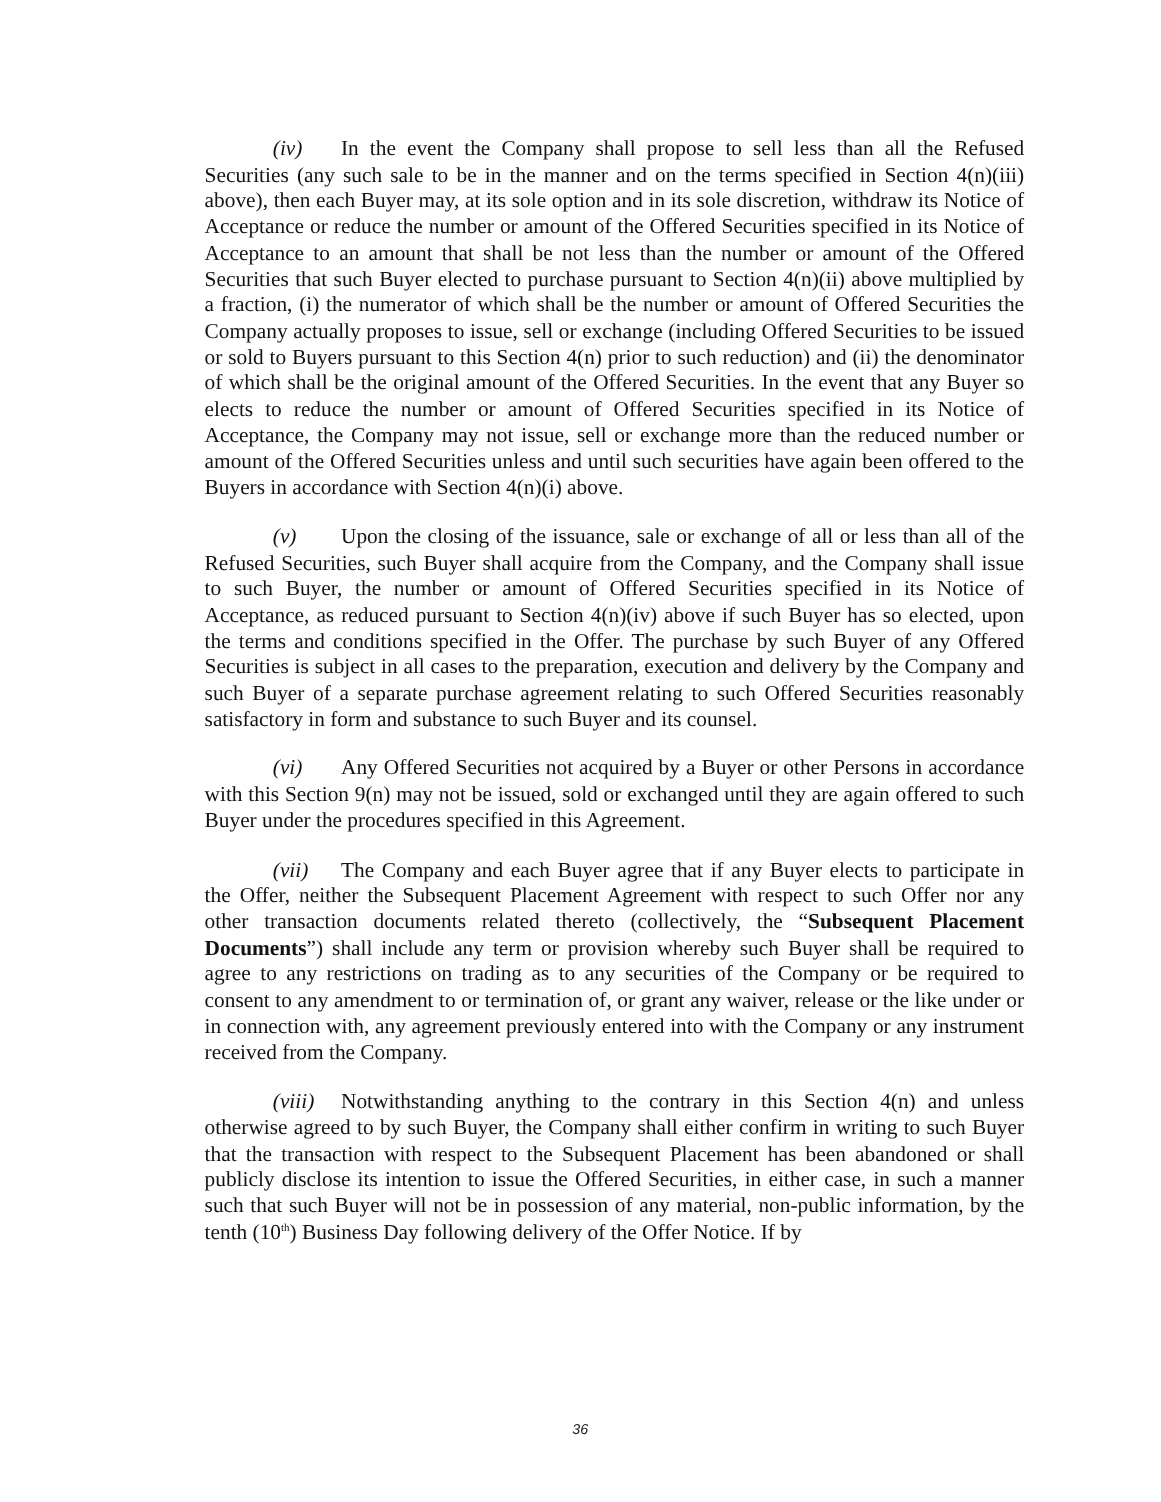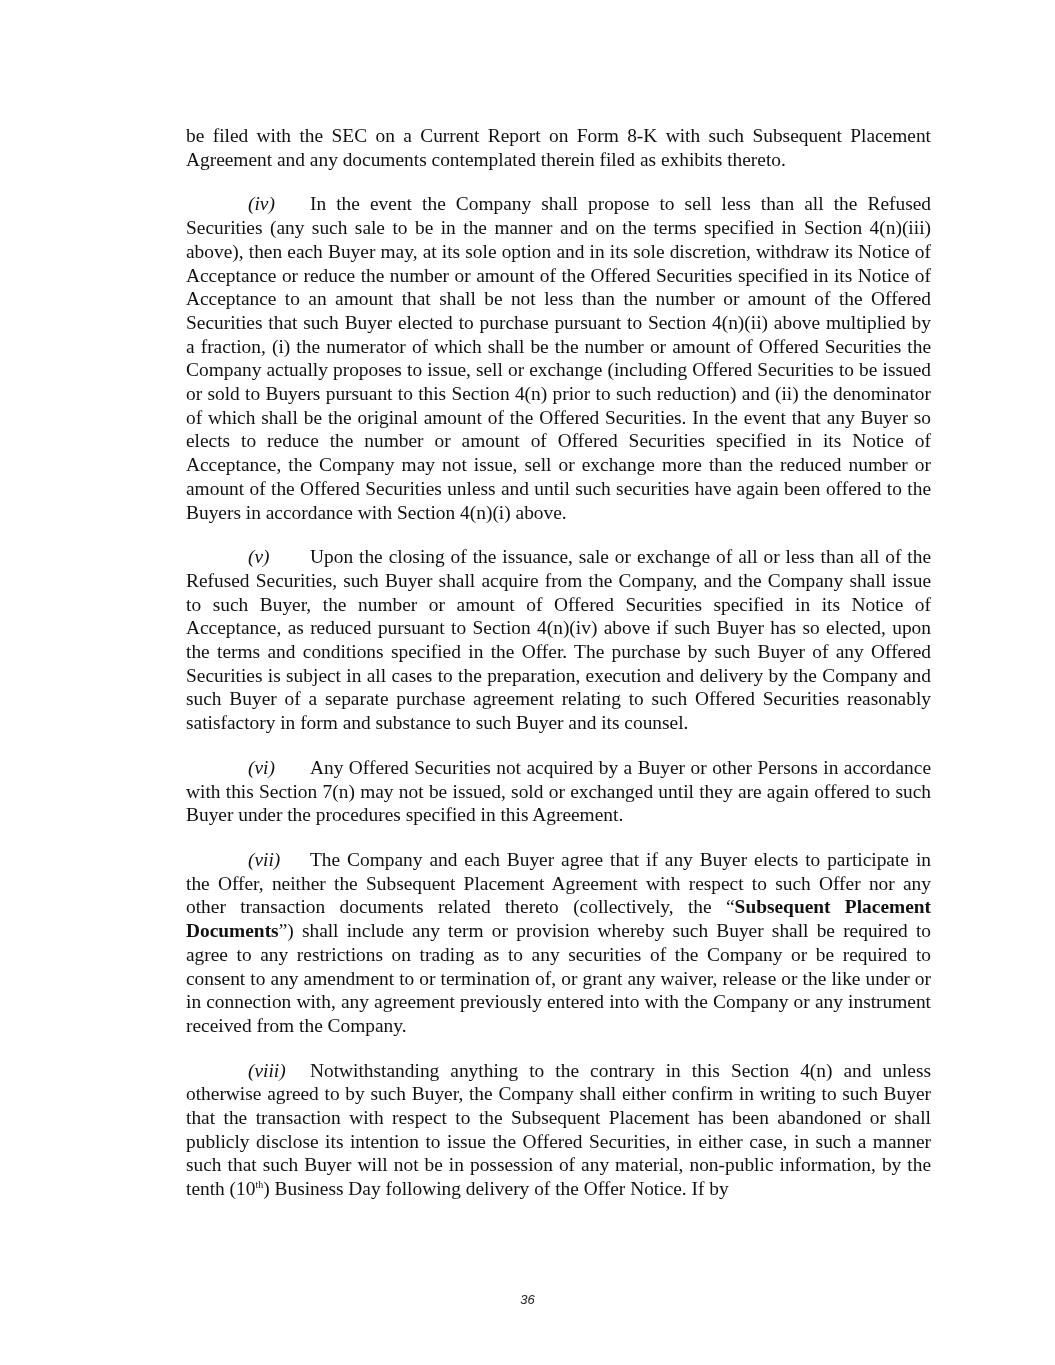--- a/index.html
+++ b/index.html
@@ -16,26 +16,25 @@
   sup { font-size: 10px; line-height: 0; vertical-align: 7px; }
   .page-num {
     position: absolute; left: 0; width: 1055px; top: 1292px; text-align: center;
     font-family: "Liberation Sans", sans-serif; font-style: italic; font-size: 13px; color: #222;
   }
 </style>
 </head>
 <body>
 
 <div class="page">
-  <p class="para">be filed with the SEC on a Current Report on Form 8-K with such Subsequent Placement Agreement and any documents contemplated therein filed as exhibits thereto.</p>
 
   <p class="para indent"><span class="label">(iv)</span><span>In the event the Company shall propose to sell less than all the Refused Securities (any such sale to be in the manner and on the terms specified in Section 4(n)(iii) above), then each Buyer may, at its sole option and in its sole discretion, withdraw its Notice of Acceptance or reduce the number or amount of the Offered Securities specified in its Notice of Acceptance to an amount that shall be not less than the number or amount of the Offered Securities that such Buyer elected to purchase pursuant to Section 4(n)(ii) above multiplied by a fraction, (i) the numerator of which shall be the number or amount of Offered Securities the Company actually proposes to issue, sell or exchange (including Offered Securities to be issued or sold to Buyers pursuant to this Section 4(n) prior to such reduction) and (ii) the denominator of which shall be the original amount of the Offered Securities.  In the event that any Buyer so elects to reduce the number or amount of Offered Securities specified in its Notice of Acceptance, the Company may not issue, sell or exchange more than the reduced number or amount of the Offered Securities unless and until such securities have again been offered to the Buyers in accordance with Section 4(n)(i) above.</span></p>
 
   <p class="para indent"><span class="label">(v)</span><span>Upon the closing of the issuance, sale or exchange of all or less than all of the Refused Securities, such Buyer shall acquire from the Company, and the Company shall issue to such Buyer, the number or amount of Offered Securities specified in its Notice of Acceptance, as reduced pursuant to Section 4(n)(iv) above if such Buyer has so elected, upon the terms and conditions specified in the Offer.  The purchase by such Buyer of any Offered Securities is subject in all cases to the preparation, execution and delivery by the Company and such Buyer of a separate purchase agreement relating to such Offered Securities reasonably satisfactory in form and substance to such Buyer and its counsel.</span></p>
 
-  <p class="para indent"><span class="label">(vi)</span><span>Any Offered Securities not acquired by a Buyer or other Persons in accordance with this Section 7(n) may not be issued, sold or exchanged until they are again offered to such Buyer under the procedures specified in this Agreement.</span></p>
+  <p class="para indent"><span class="label">(vi)</span><span>Any Offered Securities not acquired by a Buyer or other Persons in accordance with this Section 9(n) may not be issued, sold or exchanged until they are again offered to such Buyer under the procedures specified in this Agreement.</span></p>
 
   <p class="para indent"><span class="label">(vii)</span><span>The Company and each Buyer agree that if any Buyer elects to participate in the Offer, neither the Subsequent Placement Agreement with respect to such Offer nor any other transaction documents related thereto (collectively, the “</span><b>Subsequent Placement Documents</b><span>”) shall include any term or provision whereby such Buyer shall be required to agree to any restrictions on trading as to any securities of the Company or be required to consent to any amendment to or termination of, or grant any waiver, release or the like under or in connection with, any agreement previously entered into with the Company or any instrument received from the Company.</span></p>
 
   <p class="para indent"><span class="label">(viii)</span><span>Notwithstanding anything to the contrary in this Section 4(n) and unless otherwise agreed to by such Buyer, the Company shall either confirm in writing to such Buyer that the transaction with respect to the Subsequent Placement has been abandoned or shall publicly disclose its intention to issue the Offered Securities, in either case, in such a manner such that such Buyer will not be in possession of any material, non-public information, by the tenth (10</span><sup>th</sup><span>) Business Day following delivery of the Offer Notice.  If by</span></p>
 </div>
 
 <div class="page-num">36</div>
 
 </body></html>

